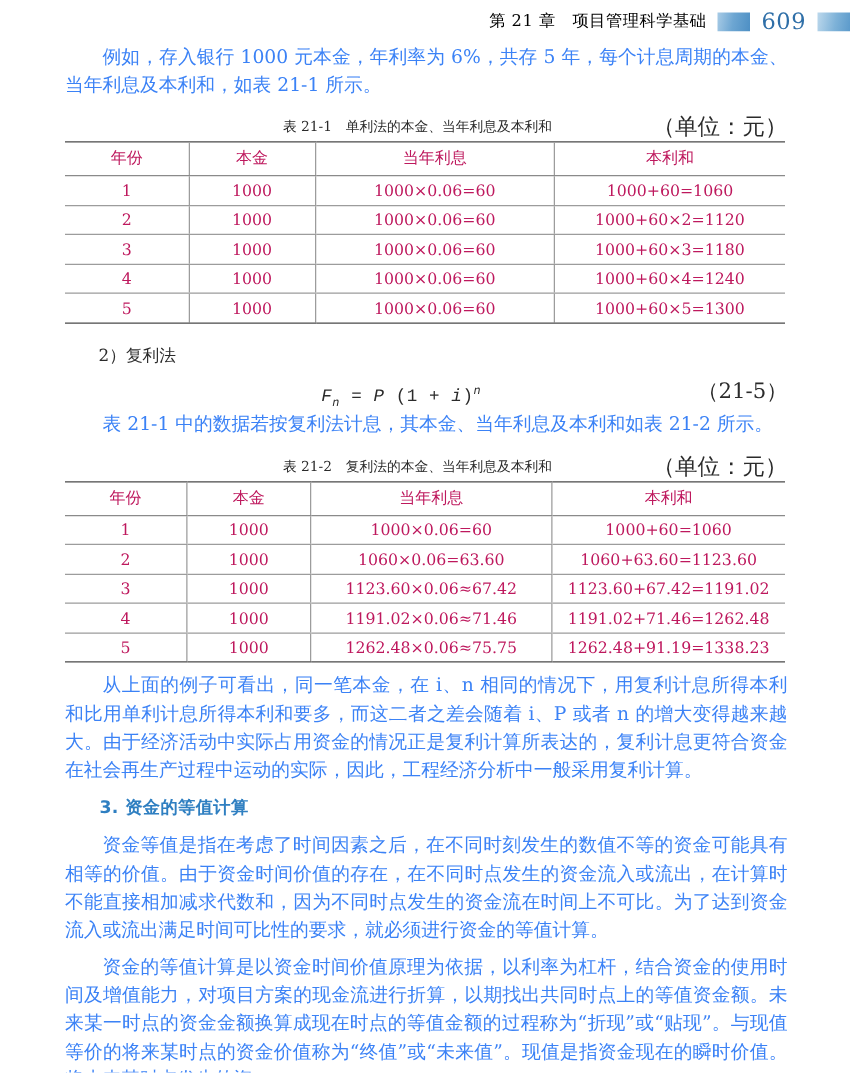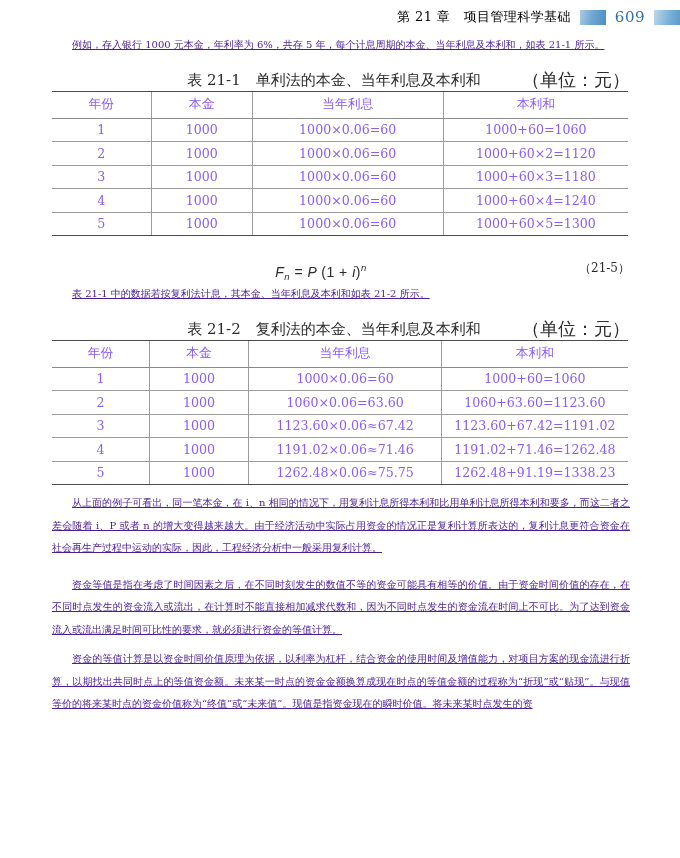--- a/index.html
+++ b/index.html
@@ -39,43 +39,42 @@
     margin-left: 9px;
     background: linear-gradient(100deg, #a8cbe6 0%, #6da6d2 48%, #4d8fc4 100%);
   }
   .header-block.tail {
     margin-left: 9px;
     margin-right: 0;
     width: 26px;
     background: linear-gradient(100deg, #bcd8ec 0%, #7eb2d8 55%, #5b9acb 100%);
   }
   .page-number {
-    font-size: 15px;
+    font-size: 18px;
     color: #2f6fa8;
     margin-left: 9px;
     font-weight: normal;
     letter-spacing: 0.5px;
   }
 
   
   .content {
     position: absolute;
     top: 34px;
     left: 52px;
     width: 578px;
   }
   p.para {
     margin: 0 0 0 0;
-    font-size: 10px;
+    font-size: 15px;
     line-height: 22.5px;
     text-align: justify;
     text-justify: inter-ideograph;
     text-indent: 2em;
-    color: #4c1d95;
-    text-decoration: underline;
+    color: #3b82f6;
   }
   p.subhead {
     margin: 0;
     font-size: 13.4px;
     line-height: 22.5px;
     text-indent: 2em;
     color: #2b2b2b;
   }
   .gap-sm { height: 7px; }
   .gap-md { height: 12px; }
@@ -93,42 +92,42 @@
     letter-spacing: 0.3px;
   }
 
   
   .table-caption-row {
     position: relative;
     height: 22px;
   }
   .table-caption {
     text-align: center;
-    font-size: 15px;
+    font-size: 11px;
     line-height: 22px;
     color: #2b2b2b;
     padding-right: 14px;
   }
   .table-unit {
     position: absolute;
     right: 0;
     top: 0;
     font-size: 18px;
     line-height: 22px;
     color: #2b2b2b;
     white-space: nowrap;
   }
 
   
   table.data-table {
     width: 576px;
     border-collapse: collapse;
     margin: 0;
     font-size: 12.6px;
-    color: #8b5cf6;
+    color: #be185d;
   }
   table.data-table thead th {
     font-weight: normal;
     text-align: center;
     padding: 4px 2px 5px 2px;
     border-top: 1.5px solid #4a4a4a;
     border-bottom: 1px solid #8a8a8a;
     font-size: 12.8px;
   }
   table.data-table tbody td {
@@ -159,21 +158,21 @@
   
   .formula-row {
     position: relative;
     height: 26px;
     margin: 3px 0 2px 0;
   }
   .formula {
     text-align: center;
     font-size: 14px;
     line-height: 26px;
-    font-family: Liberation Sans, sans-serif;
+    font-family: Liberation Mono, monospace;
     font-style: italic;
     color: #2b2b2b;
     padding-right: 40px;
     letter-spacing: 0.5px;
   }
   .formula .up {
     font-style: italic;
   }
   .formula sub {
     font-size: 9.5px;
@@ -183,21 +182,21 @@
     font-size: 9.5px;
     font-style: italic;
   }
   .formula .rm {
     font-style: normal;
   }
   .formula-number {
     position: absolute;
     right: 0;
     top: 0;
-    font-size: 12px;
+    font-size: 17px;
     line-height: 26px;
     font-style: normal;
     color: #2b2b2b;
     white-space: nowrap;
   }
 </style>
 </head>
 <body>
 
 <div class="page-header">
@@ -256,20 +255,21 @@
         <td class="c0">5</td>
         <td class="c1">1000</td>
         <td class="c2">1000×0.06=60</td>
         <td class="c3">1000+60×5=1300</td>
       </tr>
     </tbody>
   </table>
 
   <div class="gap-lg"></div>
 
+  <p class="subhead">2）复利法</p>
 
   <div class="formula-row">
     <div class="formula"><span class="up">F</span><sub>n</sub> <span class="rm">=</span> <span class="up">P</span> <span class="rm">(1 +</span> <span class="up">i</span><span class="rm">)</span><sup>n</sup></div>
     <div class="formula-number">（21-5）</div>
   </div>
 
   <p class="para">表 21-1 中的数据若按复利法计息，其本金、当年利息及本利和如表 21-2 所示。</p>
 
   <div class="gap-md"></div>
 
@@ -320,20 +320,21 @@
       </tr>
     </tbody>
   </table>
 
   <div class="gap-sm"></div>
 
   <p class="para">从上面的例子可看出，同一笔本金，在 i、n 相同的情况下，用复利计息所得本利和比用单利计息所得本利和要多，而这二者之差会随着 i、P 或者 n 的增大变得越来越大。由于经济活动中实际占用资金的情况正是复利计算所表达的，复利计息更符合资金在社会再生产过程中运动的实际，因此，工程经济分析中一般采用复利计算。</p>
 
   <div class="gap-sm"></div>
 
+  <h3 class="section-heading">3. 资金的等值计算</h3>
 
   <div class="gap-sm"></div>
 
   <p class="para">资金等值是指在考虑了时间因素之后，在不同时刻发生的数值不等的资金可能具有相等的价值。由于资金时间价值的存在，在不同时点发生的资金流入或流出，在计算时不能直接相加减求代数和，因为不同时点发生的资金流在时间上不可比。为了达到资金流入或流出满足时间可比性的要求，就必须进行资金的等值计算。</p>
 
   <div class="gap-sm"></div>
 
   <p class="para">资金的等值计算是以资金时间价值原理为依据，以利率为杠杆，结合资金的使用时间及增值能力，对项目方案的现金流进行折算，以期找出共同时点上的等值资金额。未来某一时点的资金金额换算成现在时点的等值金额的过程称为“折现”或“贴现”。与现值等价的将来某时点的资金价值称为“终值”或“未来值”。现值是指资金现在的瞬时价值。将未来某时点发生的资</p>
 
 </div>

